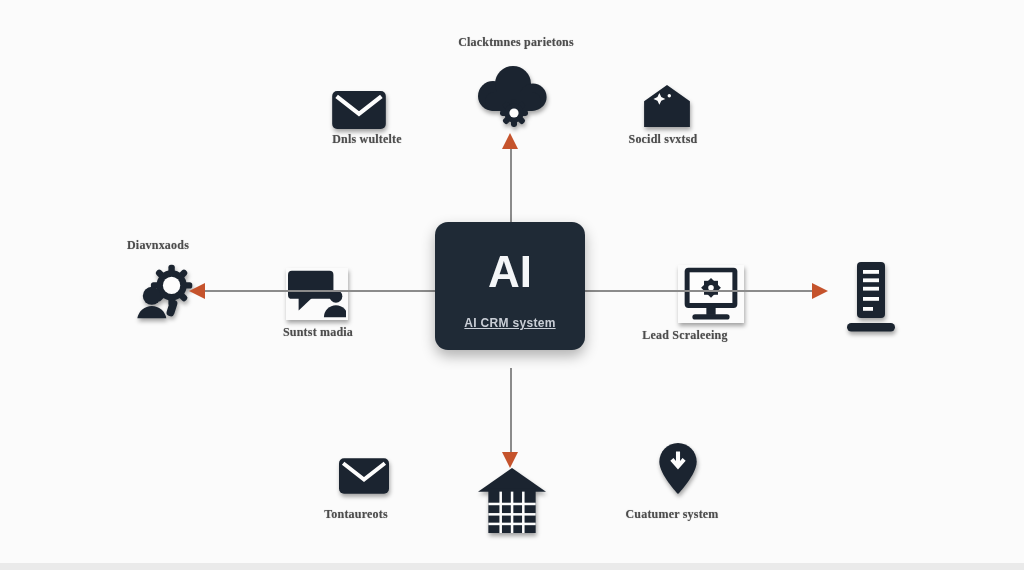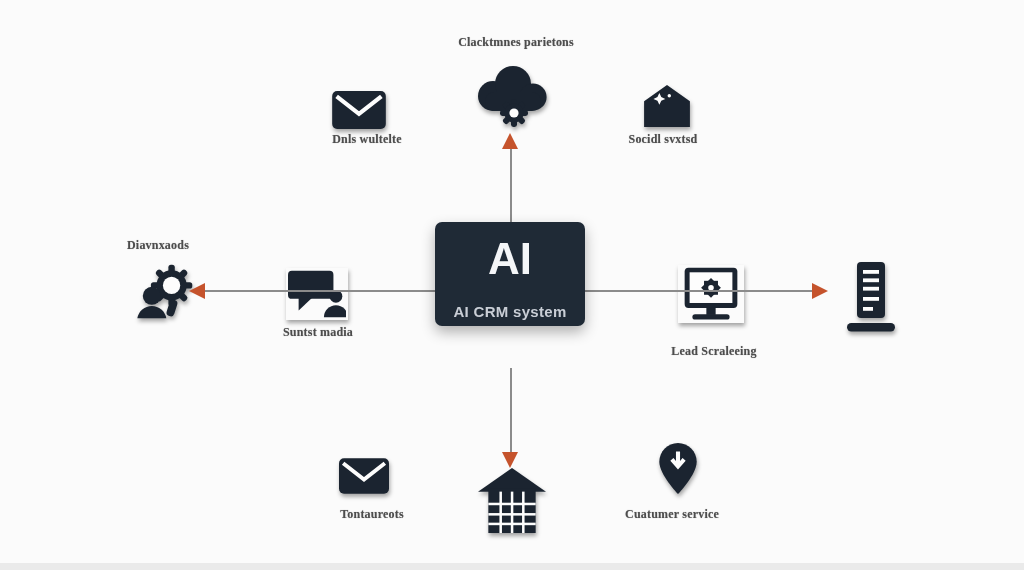--- a/index.html
+++ b/index.html
@@ -25,28 +25,28 @@
     text-shadow:0 0 1px rgba(70,70,70,.45);
     font-family:Liberation Serif, serif;
   }
   .icon{position:absolute;filter:drop-shadow(1px 3px 2px rgba(0,0,0,.35));}
   .icon svg{display:block;}
   .ic{fill:var(--icon);}
   .bgfill{fill:#fdfdfd;}
   .nostroke{fill:none;stroke:#fdfdfd;}
   .halo{background:var(--bg);}
   .center-box{
-    position:absolute;left:435px;top:222px;width:150px;height:104px;
-    background:var(--box);border-radius:7px;
+    position:absolute;left:435px;top:222px;width:150px;height:128px;
+    background:var(--box);border-radius:13px;
     box-shadow:0 6px 14px rgba(0,0,0,.3);
     display:flex;flex-direction:column;align-items:center;justify-content:center;
     z-index:3;
   }
   .center-title{font-size:44px;font-weight:700;color:#f4f6f8;line-height:1;margin-top:8px;}
-  .center-sub{font-size:15px;font-weight:600;color:#c9ced6;margin-top:22px;letter-spacing:.3px;}
+  .center-sub{font-size:12px;font-weight:600;color:#c9ced6;margin-top:22px;letter-spacing:.3px;text-decoration:underline;}
   .hline{position:absolute;height:2px;background:var(--line);z-index:1;}
   .vline{position:absolute;width:2px;background:var(--line);z-index:1;}
   .ah{position:absolute;width:0;height:0;z-index:2;}
   .ah-up{border-left:8px solid transparent;border-right:8px solid transparent;border-bottom:16px solid var(--accent);}
   .ah-down{border-left:8px solid transparent;border-right:8px solid transparent;border-top:16px solid var(--accent);}
   .ah-left{border-top:8px solid transparent;border-bottom:8px solid transparent;border-right:16px solid var(--accent);}
   .ah-right{border-top:8px solid transparent;border-bottom:8px solid transparent;border-left:16px solid var(--accent);}
 </style>
 </head>
 <body>
@@ -144,41 +144,41 @@
       <rect x="6.2" y="3" width="27.6" height="19.8" class="bgfill"></rect>
       <g class="ic">
         <rect x="15.5" y="8.5" width="9" height="9"></rect>
         <rect x="15.5" y="8.5" width="9" height="9" transform="rotate(45 20 13)"></rect>
         <rect x="17" y="26" width="6" height="4.5"></rect>
         <rect x="8" y="30" width="24" height="3.5" rx="1.7"></rect>
       </g>
       <circle cx="20" cy="13" r="1.8" class="bgfill"></circle>
     </svg>
   </div>
-  <div class="label" style="left:714px;top:328px;margin-top:16px;">Lead Scraleeing</div>
+  <div class="label" style="left:685px;top:328px;">Lead Scraleeing</div>
 
   <div class="icon" style="left:847px;top:262px;">
     <svg width="48" height="70" viewBox="0 0 24 35">
       <rect x="5" y="0" width="14" height="28" rx="2" class="ic"></rect>
       <rect x="8" y="4" width="8" height="1.9" class="bgfill"></rect>
       <rect x="8" y="8.2" width="8" height="1.9" class="bgfill"></rect>
       <rect x="8" y="12.4" width="8" height="1.9" class="bgfill"></rect>
       <rect x="8" y="17.5" width="8" height="1.9" class="bgfill"></rect>
       <rect x="8" y="22.5" width="5" height="1.9" class="bgfill"></rect>
       <rect x="0" y="30.5" width="24" height="4.2" rx="2.1" class="ic"></rect>
     </svg>
   </div>
 
   <div class="icon" style="left:339px;top:458px;">
     <svg width="50" height="36" viewBox="0 0 24 17">
       <rect width="24" height="17" rx="2.4" class="ic"></rect>
       <path d="M2 2.4 L12 10.2 L22 2.4" class="nostroke" stroke-width="1.9"></path>
     </svg>
   </div>
-  <div class="label" style="left:372px;top:507px;">Tontaureots</div>
+  <div class="label" style="left:356px;top:507px;">Tontaureots</div>
 
   <div class="icon" style="left:478px;top:466px;">
     <svg width="68" height="69" viewBox="0 0 46 44">
       <g class="ic">
         <path d="M23 0 L46 16 H0 Z"></path>
         <rect x="7" y="14" width="32" height="30"></rect>
       </g>
       <rect x="14.5" y="16" width="1.7" height="28" class="bgfill"></rect>
       <rect x="22.2" y="16" width="1.7" height="28" class="bgfill"></rect>
       <rect x="29.8" y="16" width="1.7" height="28" class="bgfill"></rect>
@@ -188,16 +188,16 @@
     </svg>
   </div>
 
   <div class="icon" style="left:659px;top:443px;">
     <svg width="38" height="51" viewBox="0 0 22 30">
       <path d="M11 0 C4.9 0 0 4.9 0 11 c0 7.5 11 19 11 19 s11 -11.5 11 -19 C22 4.9 17.1 0 11 0 z" class="ic"></path>
       <path d="M11 5 v7.5" class="nostroke" stroke-width="2.4"></path>
       <path d="M7.4 9.6 L11 13.8 L14.6 9.6" class="nostroke" stroke-width="2.4"></path>
     </svg>
   </div>
-  <div class="label" style="left:672px;top:507px;">Cuatumer service</div>
+  <div class="label" style="left:672px;top:507px;">Cuatumer system</div>
 
   <div class="bottom-strip"></div>
 </div>
 
 </body></html>

